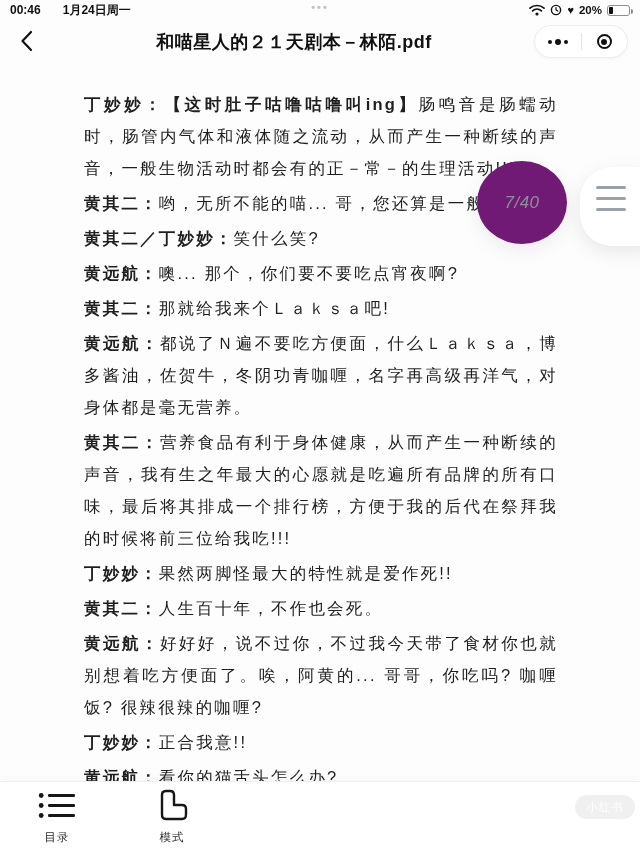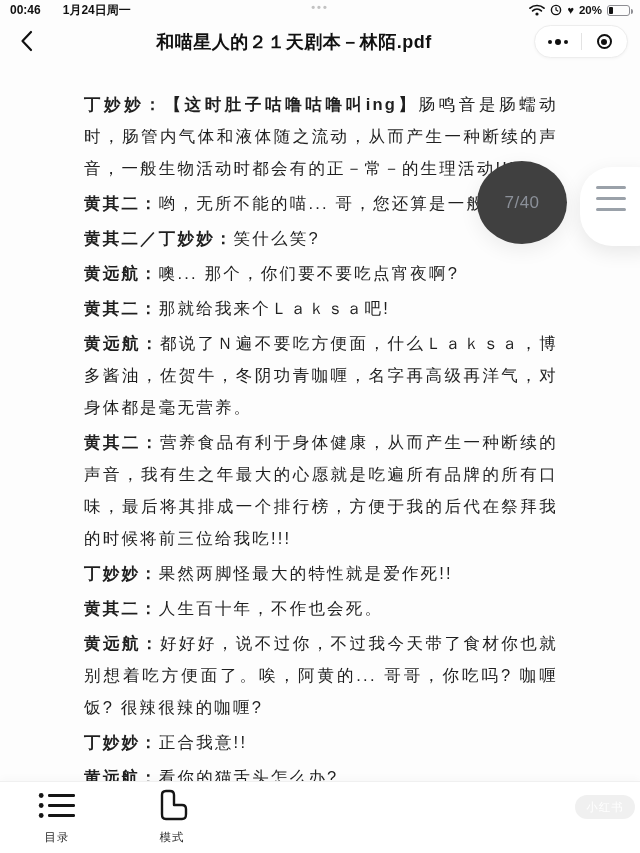--- a/index.html
+++ b/index.html
@@ -37,22 +37,22 @@
   .target i{width:6px;height:6px;background:#111;border-radius:50%;display:block;}
 
   
   .script-body{position:absolute;top:88px;left:84px;width:474px;color:#1f1f1f;
     font-size:16.5px;line-height:32px;letter-spacing:2.2px;text-align:justify;text-align-last:left;}
   .script-body p{margin:0 0 3px 0;}
   .script-body b{font-weight:700;}
 
   
   .page-indicator{position:absolute;left:477px;top:161px;width:90px;height:83px;border-radius:50%;
-    background:#404040;box-shadow:0 6px 20px rgba(0,0,0,0.07);display:flex;align-items:center;justify-content:center;
-    color:#8b9099;font-size:17px;letter-spacing:0.5px;}
+    background:#701a75;box-shadow:0 6px 20px rgba(0,0,0,0.07);display:flex;align-items:center;justify-content:center;
+    color:#8b9099;font-size:17px;letter-spacing:0.5px;font-style:italic;}
   .menu-fab{position:absolute;right:-28px;top:167px;width:88px;height:79px;border-radius:32px;background:#fff;
     box-shadow:0 6px 20px rgba(0,0,0,0.09);padding-top:19px;box-sizing:border-box;cursor:pointer;}
   .menu-fab span{display:block;width:30px;height:3px;background:#9aa1a9;border-radius:2px;margin:0 0 8px 16px;}
 
   
   .toolbar{position:absolute;left:0;right:0;bottom:0;height:71px;background:#fff;
     border-top:1px solid #f0f0f0;box-shadow:0 -3px 8px rgba(0,0,0,0.025);}
   .tool-item{position:absolute;top:8px;width:70px;display:flex;flex-direction:column;align-items:center;gap:8px;cursor:pointer;}
   .tool-item .lbl{font-size:11.5px;color:#2b2b2b;letter-spacing:1px;}
   .tool-toc{left:22px;}

